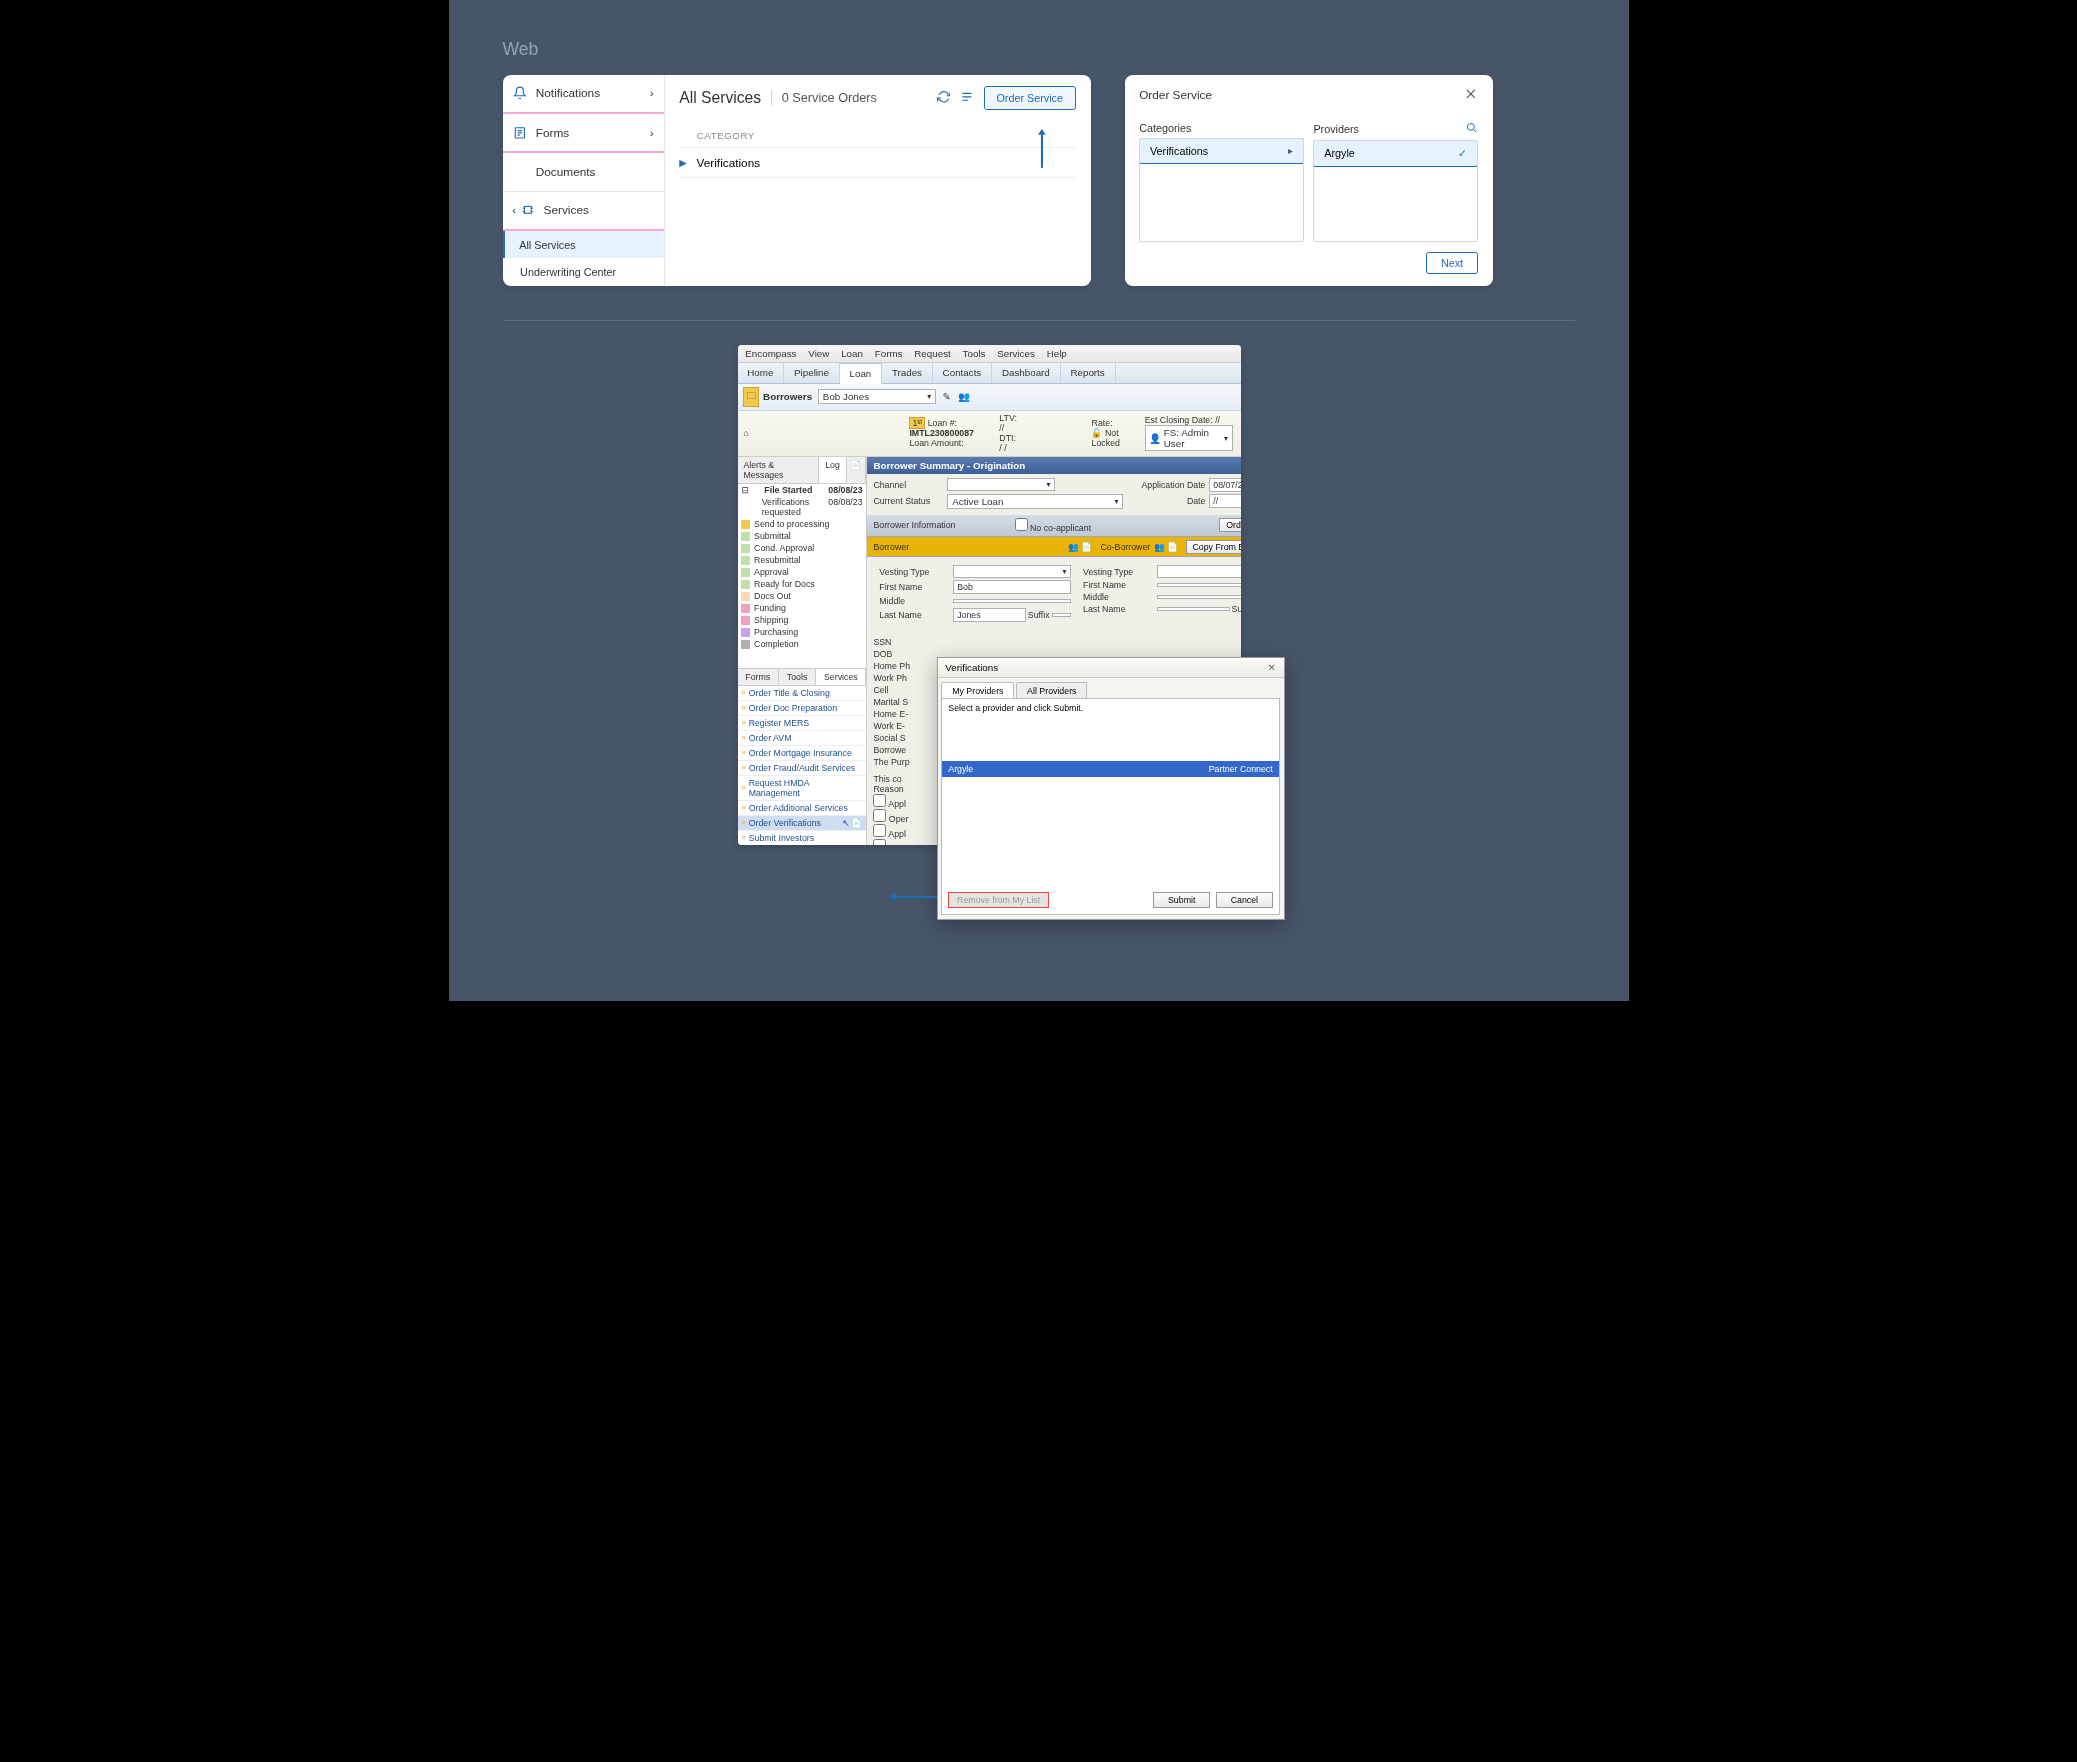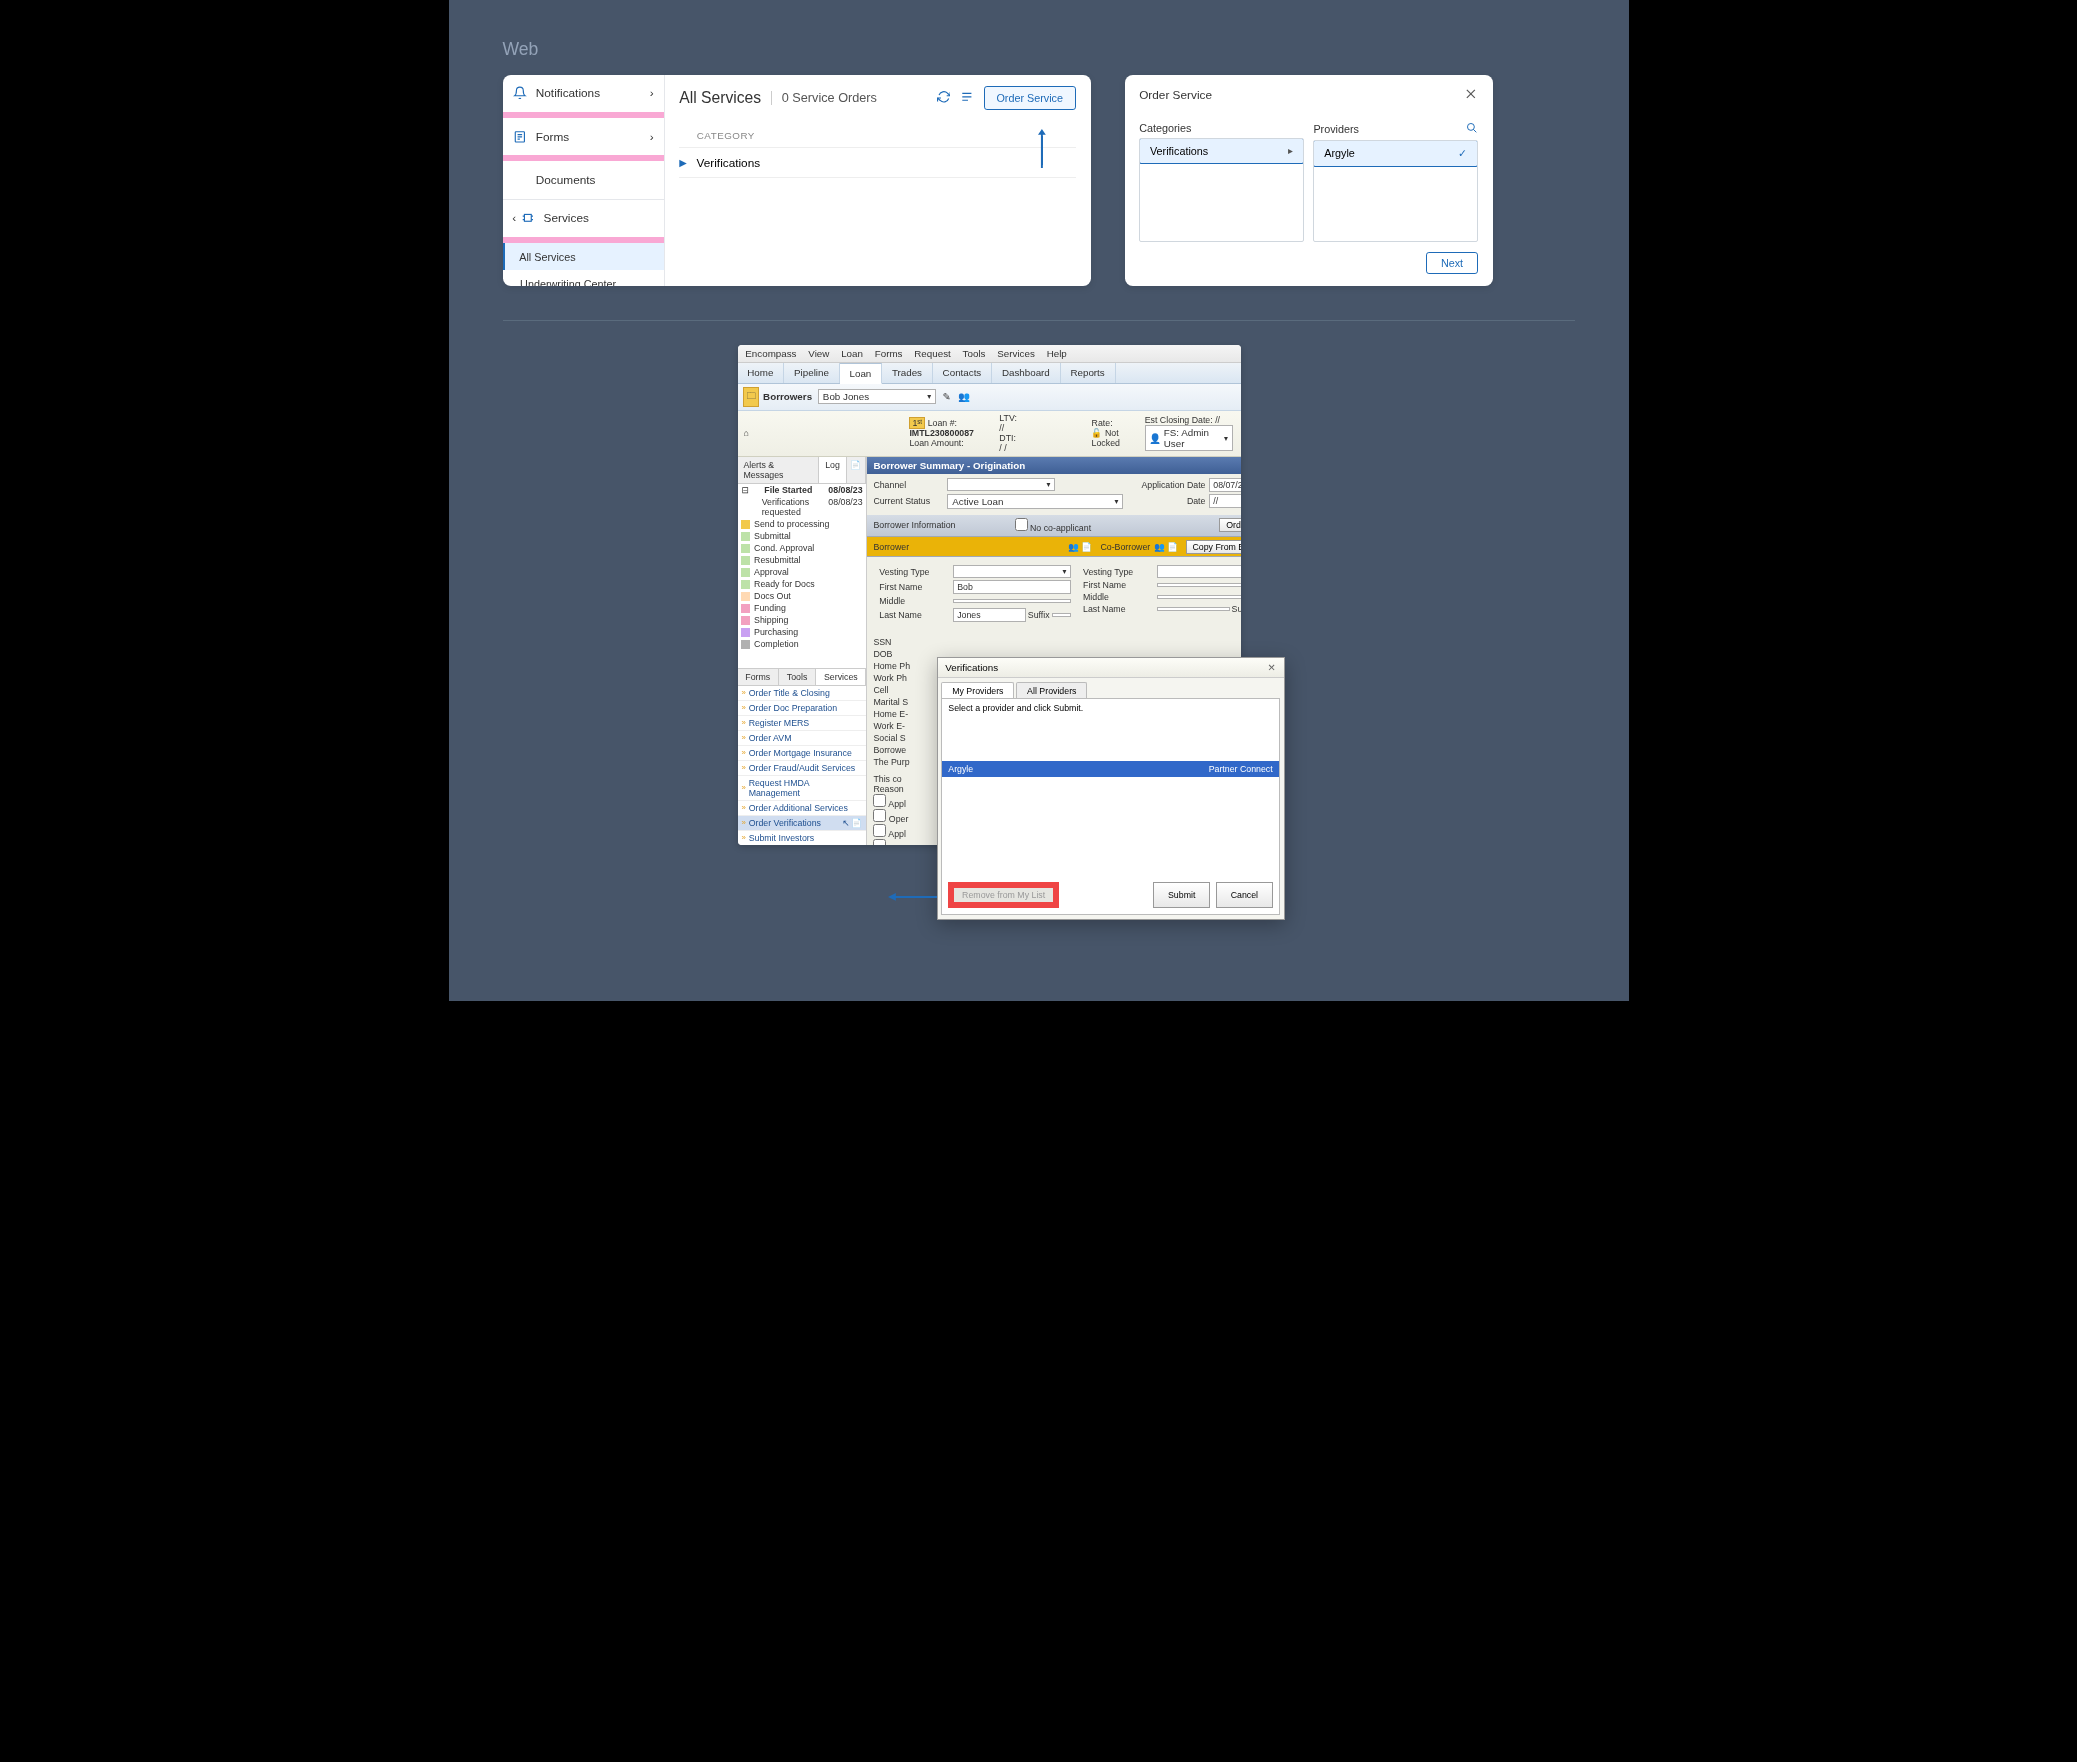--- a/index.html
+++ b/index.html
@@ -3,21 +3,21 @@
 <meta charset="utf-8">
 <style>
   * { box-sizing: border-box; margin: 0; padding: 0; }
   body { background: #000; font-family: -apple-system, BlinkMacSystemFont, "Segoe UI", Arial, sans-serif; }
   .canvas { background: #475569; width: 1180px; height: 1001px; margin: 0 auto; position: relative; padding: 39px 54px; }
   .section-label { color: #94a3b8; font-size: 17.6px; margin-bottom: 14.7px; }
   .row1 { display: flex; gap: 34px; }
   
   .web-panel { background: #fff; border-radius: 7.8px; width: 588px; height: 211px; display: flex; overflow: hidden; box-shadow: 0 2px 7.8px rgba(0,0,0,0.1); }
   .web-sidebar { width: 162px; border-right: 1px solid #e5e7eb; font-size: 11.8px; color: #333; }
-  .web-nav-item { display: flex; align-items: center; padding: 10.8px 9.8px; border-bottom: 6px solid #f9a8d4; cursor: pointer; }
+  .web-nav-item { display: flex; align-items: center; padding: 10.8px 9.8px; border-bottom: 2px solid #f9a8d4; cursor: pointer; }
   .web-nav-item .ico { width: 15.7px; height: 15.7px; margin-right: 7.8px; display:flex; align-items:center; justify-content:center; color:#1e6bb8; }
   .web-nav-item .chev { margin-left: auto; color: #333; font-size: 11.8px; }
   .web-nav-item.expanded .chev { transform: none; }
   .web-subitem { padding: 7.8px 9.8px 7.8px 17.6px; font-size: 10.8px; cursor:pointer; }
   .web-subitem.active { background: #e6f2ff; border-left: 2.9px solid #1e6bb8; padding-left:14.7px; }
   .web-main { flex: 1; padding: 11.8px 14.7px; position: relative; }
   .web-main-header { display:flex; align-items:center; margin-bottom: 19.6px; }
   .web-main-title { font-size: 15.7px; font-weight: 400; color:#333; }
   .web-main-count { font-size: 12.7px; color:#555; border-left:1px solid #ccc; margin-left:9.8px; padding-left:9.8px; }
   .web-main-actions { margin-left:auto; display:flex; align-items:center; gap:9.8px; }
@@ -97,21 +97,21 @@
   .sc-verif-header { background:linear-gradient(#fdfdf8,#edede5); padding:3.9px 7.8px; display:flex; align-items:center; border-bottom:1px solid #ccc; font-size:9.8px; }
   .sc-verif-header .x { margin-left:auto; cursor:pointer; color:#666; }
   .sc-verif-tabs { display:flex; padding: 3.9px 3.9px 0 3.9px; }
   .sc-verif-tab { padding:2.9px 9.8px; border:1px solid #bbb; border-bottom:none; background:#eee; cursor:pointer; font-size:8.8px; border-radius:2px 2px 0 0; margin-right:2px; }
   .sc-verif-tab.active { background:#fff; }
   .sc-verif-body { margin:0 3.9px 3.9px 3.9px; border:1px solid #bbb; background:#fff; flex:1; display:flex; flex-direction:column;gap:44px; }
   .sc-verif-hint { padding:3.9px 5.9px; font-size:8.8px; }
   .sc-verif-row { background:#3168c9; color:#fff; padding:2.9px 5.9px; display:flex; font-size:8.8px; }
   .sc-verif-row .typ { margin-left:auto; }
   .sc-verif-footer { display:flex; padding:5.9px; gap:5.9px; }
-  .sc-btn-dis { border:6px solid #ef4444; background:#e5e5e0; color:#999; padding:2px 7.8px; font-size:8.8px; }
+  .sc-btn-dis { border:1px solid #ef4444; background:#e5e5e0; color:#999; padding:2px 7.8px; font-size:8.8px; }
   .sc-btn { border:1px solid #999; background:linear-gradient(#fff,#e8e8e8); padding:2px 13.7px; font-size:8.8px; cursor:pointer; }
   .sc-verif-footer .spacer { flex:1; }
 
   .sc-arrow-lr { position:absolute; color:#1e6bb8; font-size:13.7px; pointer-events:none; }
 </style>
 </head>
 <body>
 
 <div class="canvas">
 

